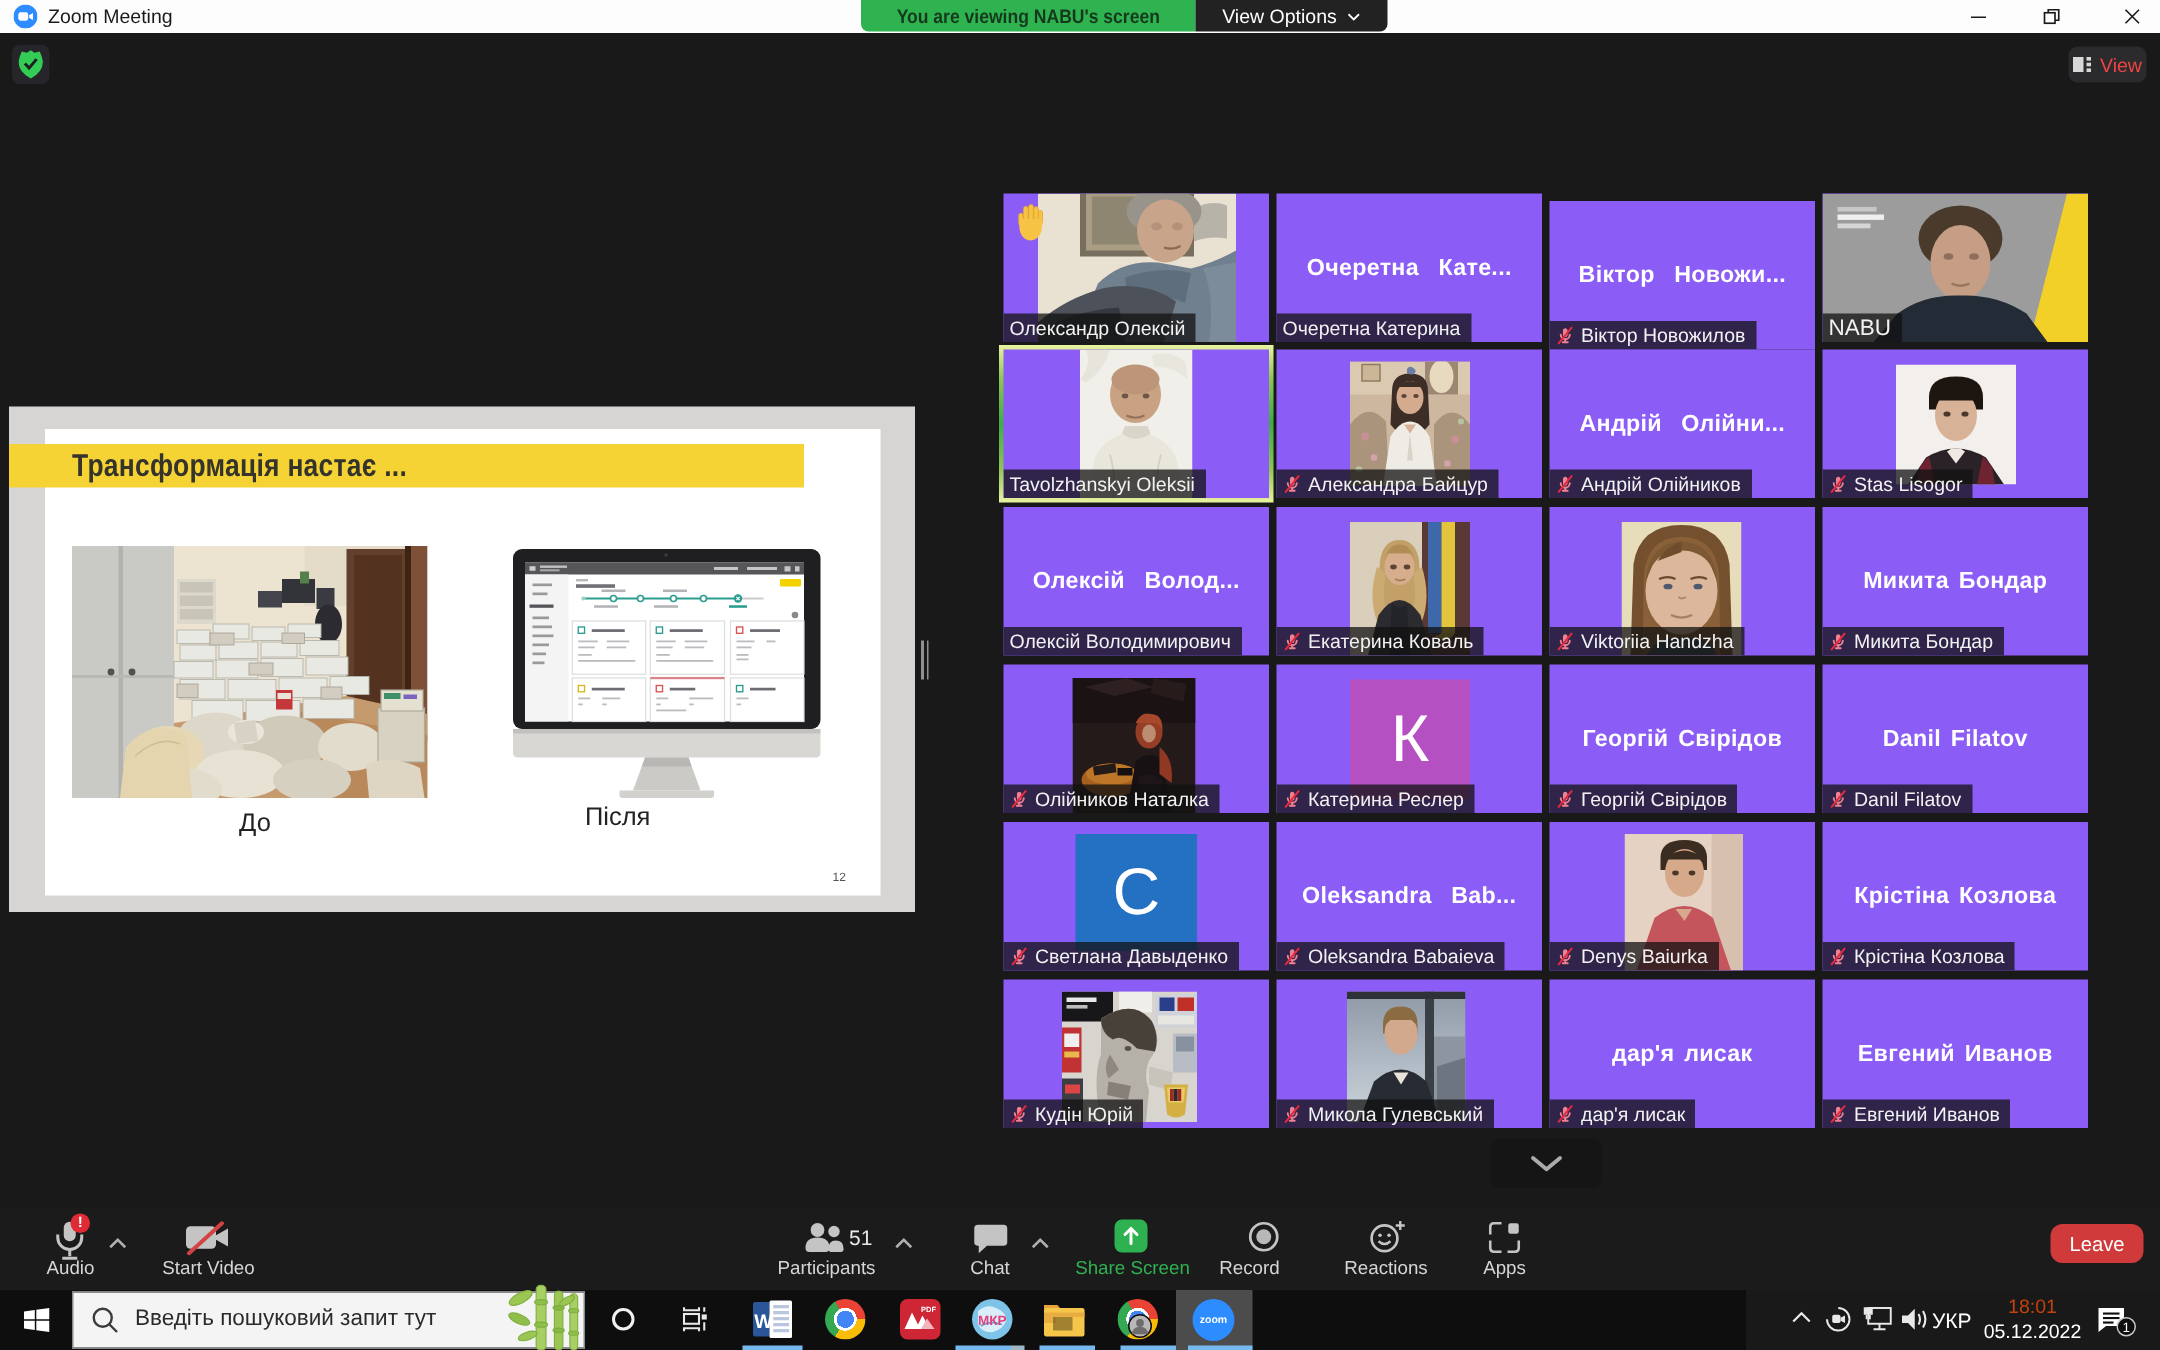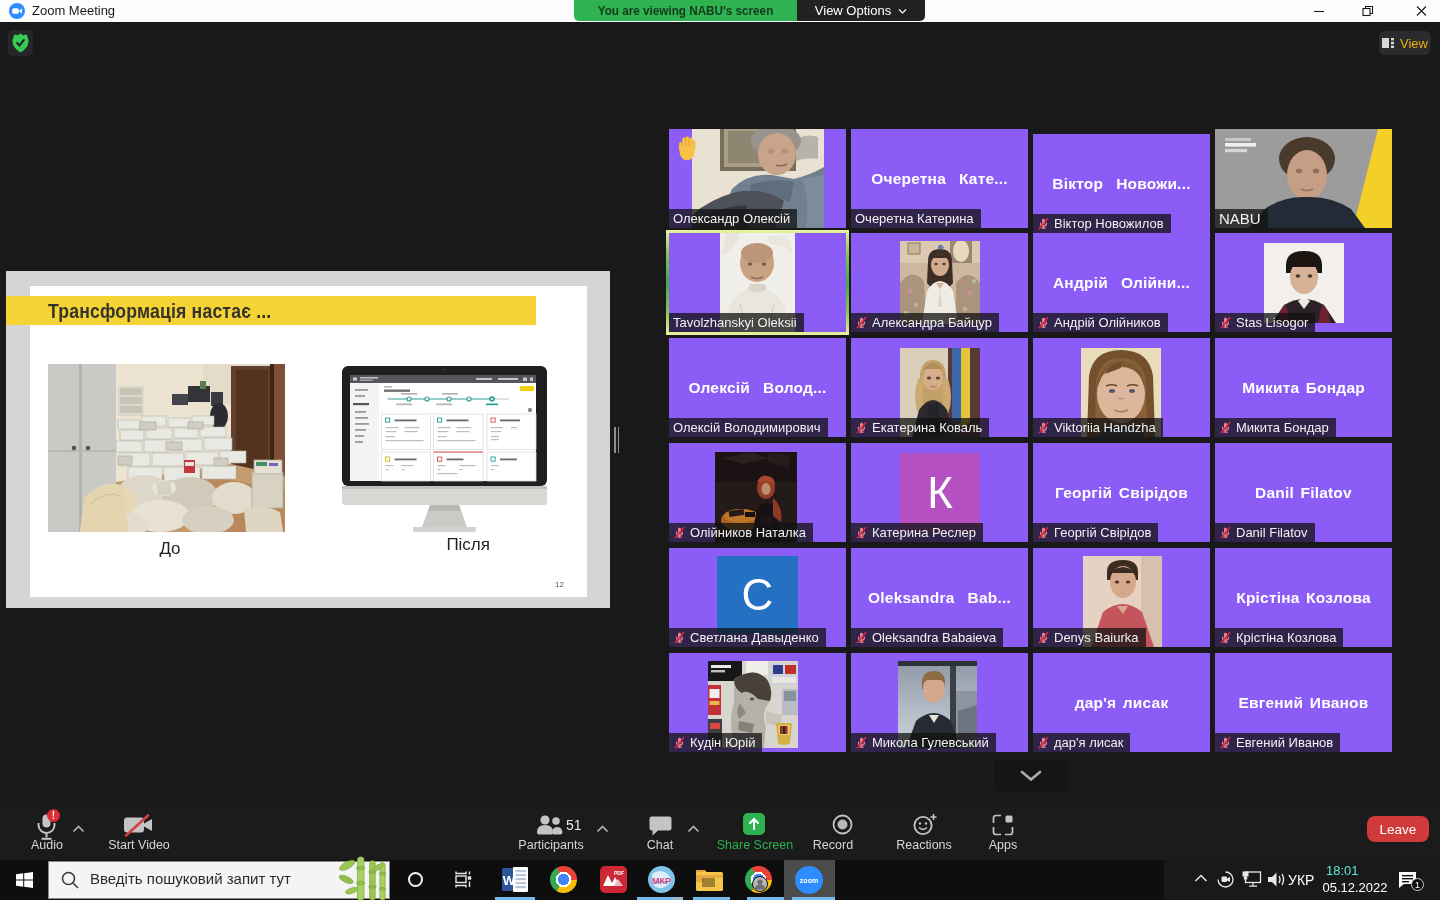--- a/index.html
+++ b/index.html
@@ -35,21 +35,21 @@
 <path d="M8.5 0.5 L11 2.2 L14.5 1.4 L15.8 4.6 L16.6 8 Q16.6 15 8.5 19.4 Q0.4 15 0.4 8 L1.2 4.6 L2.5 1.4 L6 2.2 Z" fill="#33cc55"></path>
 <path d="M4.6 9.4 L7.4 12.4 L12.4 6.4" stroke="#1e2022" stroke-width="2" fill="none"></path>
 </svg>
 <div style="position:absolute;left:1379px;top:31px;width:52px;height:24px;background:#2b2b2d;border-radius:6px;display:flex;align-items:center;justify-content:center;gap:5px">
 <svg width="13" height="12" viewBox="0 0 13 12">
       <rect x="0" y="1" width="7" height="10" fill="#d8d8d8"></rect>
       <rect x="9" y="1" width="3" height="2.4" fill="#d8d8d8"></rect>
       <rect x="9" y="4.8" width="3" height="2.4" fill="#d8d8d8"></rect>
       <rect x="9" y="8.6" width="3" height="2.4" fill="#d8d8d8"></rect>
     </svg>
-<span style="font-size:13px;color:#eab308">View</span>
+<span style="font-size:13px;color:#ef4444">View</span>
   </div>
 <div style="position:absolute;left:6px;top:271px;width:604px;height:337px;background:#d6d5d4"></div>
 <div style="position:absolute;left:30px;top:286px;width:557px;height:311px;background:#ffffff"></div>
 <div style="position:absolute;left:6px;top:296px;width:530px;height:29px;background:#f6d334"></div>
 <div style="position:absolute;left:48px;top:299px;font-weight:bold;font-size:21px;color:#35342c;letter-spacing:0.2px;transform:scaleX(0.84);transform-origin:0 0;white-space:nowrap">Трансформація настає ...</div>
 <div style="position:absolute;left:6px;top:271px;width:604px;height:337px">
     <svg style="position:absolute;left:42px;top:93px" width="237" height="168" viewBox="0 0 237 168">
 <rect width="237" height="168" fill="#ece4d1"></rect>
 <rect x="155" y="0" width="82" height="40" fill="#e4dcc8"></rect>
 <rect x="0" y="0" width="68" height="168" fill="#c9c9c5"></rect>
@@ -221,21 +221,21 @@
         <rect x="165" y="109" width="3" height="1.2"></rect>
 </g>
 <rect x="16" y="126" width="205" height="19" rx="3" fill="#d8d7d3"></rect>
 <rect x="16" y="126" width="205" height="3" fill="#c2c1bd"></rect>
 <polygon points="104,145 133,145 141,167 96,167" fill="#cbcac6"></polygon>
 <polygon points="104,145 133,145 135,151 102,151" fill="#b8b7b3"></polygon>
 <path d="M87 167 h63 v3 q0 2 -2 2 h-59 q-2 0 -2 -2 Z" fill="#d2d1cd"></path>
 </svg>
   </div>
 <div style="position:absolute;left:120px;top:539px;width:100px;text-align:center;font-size:17px;color:#222">До</div>
-<div style="position:absolute;left:390px;top:535px;width:100px;text-align:right;font-size:17px;color:#222">Після</div>
+<div style="position:absolute;left:390px;top:535px;width:100px;text-align:left;font-size:17px;color:#222">Після</div>
 <div style="position:absolute;left:555px;top:580px;font-size:8px;color:#555">12</div>
 <div style="position:absolute;left:614px;top:427px;width:1.5px;height:26px;background:#8f8f8f"></div>
 <div style="position:absolute;left:617.5px;top:427px;width:1.5px;height:26px;background:#8f8f8f"></div>
 <div class="tile" style="left:669px;top:129px">
     <svg class="ph" style="left:23px;top:0" width="132" height="99" viewBox="0 0 132 99">
 <rect width="132" height="99" fill="#e9e1d1"></rect>
 <rect x="28" y="0" width="76" height="42" fill="#786e5d"></rect>
 <rect x="32" y="0" width="68" height="38" fill="#a99e84"></rect>
 <rect x="36" y="2" width="60" height="32" fill="#8e8670"></rect>
 <ellipse cx="84" cy="12" rx="25" ry="16" fill="#98948c"></ellipse>
@@ -911,21 +911,21 @@
 <path d="M11 11.5 v3 M7 15.2 h8"></path>
 <rect x="0.5" y="0.5" width="6" height="5" fill="#e8e8e8" stroke="none"></rect>
 <rect x="1.8" y="5.5" width="1.2" height="3" fill="#e8e8e8" stroke="none"></rect>
       <rect x="4" y="5.5" width="1.2" height="3" fill="#e8e8e8" stroke="none"></rect>
 </svg>
 <svg style="position:absolute;left:1267px;top:11px" width="19" height="17" viewBox="0 0 19 17">
 <path d="M1 6 h4 l4.5 -4.5 v14 L5 11 H1 Z" fill="#e8e8e8"></path>
 <path d="M12 5 q2 3.5 0 7 M15 3 q3.2 5.5 0 11" stroke="#e8e8e8" stroke-width="1.4" fill="none"></path>
 </svg>
 <div style="position:absolute;left:1288px;top:12px;font-size:14px;color:#fff">УКР</div>
-<div style="position:absolute;left:1326px;top:3px;width:58px;font-size:13px;color:#5eead4">18:01</div>
+<div style="position:absolute;left:1326px;top:3px;width:58px;text-align:center;font-size:13px;color:#c2410c">18:01</div>
 <div style="position:absolute;left:1318px;top:20px;width:74px;text-align:center;font-size:13px;color:#fff">05.12.2022</div>
 <svg style="position:absolute;left:1398px;top:11px" width="19" height="18" viewBox="0 0 19 18">
 <path d="M1 1 h17 v12 h-12 l-5 4 Z" fill="#fff"></path>
 <g fill="#0e0e0e">
         <rect x="4" y="4" width="11" height="1.4"></rect>
         <rect x="4" y="7" width="11" height="1.4"></rect>
         <rect x="4" y="10" width="7" height="1.4"></rect>
       </g>
 </svg>
 <div style="position:absolute;left:1411px;top:18px;width:13px;height:13px;border-radius:50%;background:#0e0e0e;border:1.3px solid #c8c8c8;box-sizing:border-box;display:flex;align-items:center;justify-content:center;font-size:9px;color:#fff">1</div>

